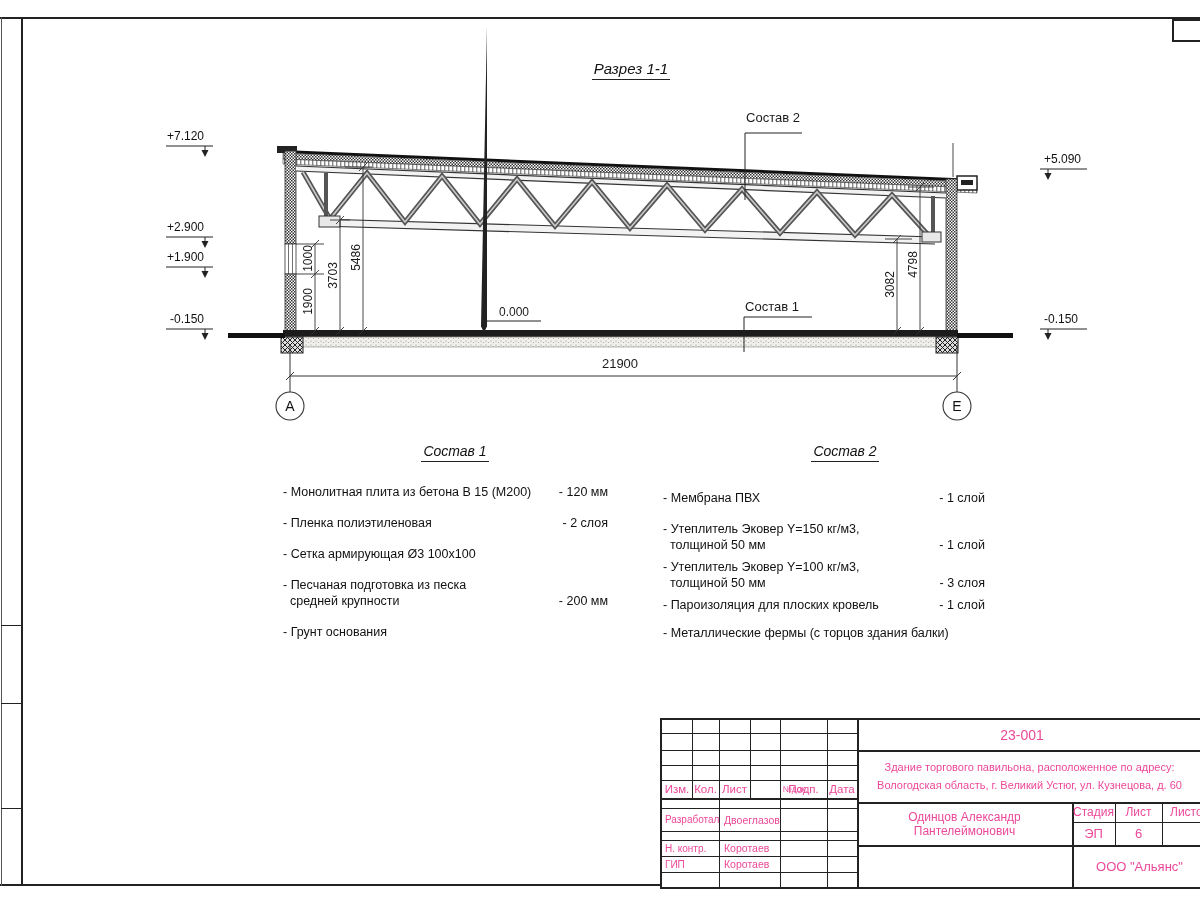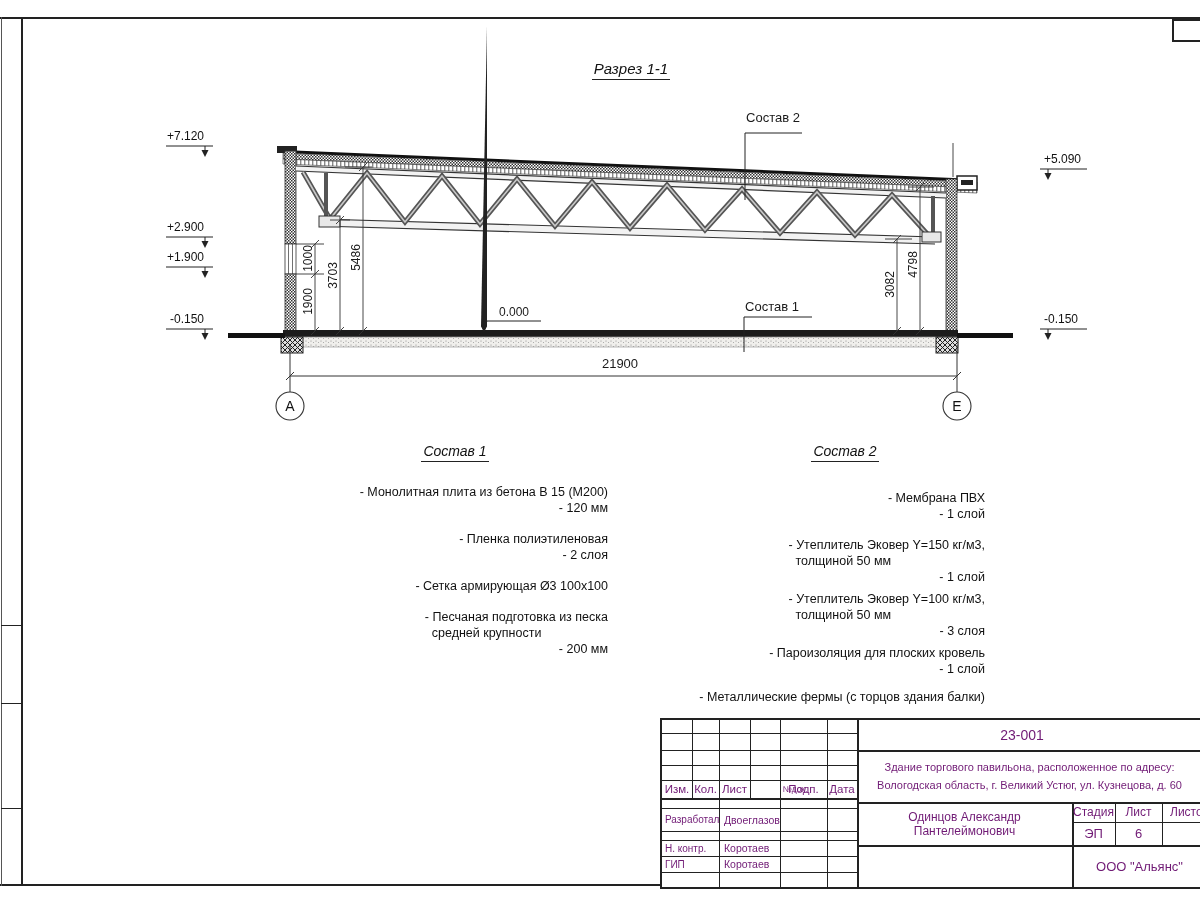--- a/index.html
+++ b/index.html
@@ -13,33 +13,33 @@
   .ctr{text-align:center;}
   .elev{position:absolute;font-size:12px;width:58px;}
   .vdim{position:absolute;width:60px;height:13px;font-size:12px;text-align:center;
         transform:rotate(-90deg);color:#1a1a1a;}
   .sec-title{position:absolute;left:556px;top:60px;width:150px;text-align:center;
              font-size:15px;font-style:italic;}
   .sec-title span{border-bottom:1.2px solid #222;padding:0 2px 2px 2px;}
   .list-title{position:absolute;width:200px;text-align:center;font-size:14px;font-style:italic;}
   .list-title span{border-bottom:1.2px solid #222;padding:0 2px 2px 2px;}
   .mlist{position:absolute;font-size:12.5px;line-height:16px;}
-  .mlist .item{display:flex;justify-content:space-between;align-items:flex-end;flex-direction:column;}
+  .mlist .item{display:flex;justify-content:space-between;align-items:flex-end;}
   .mlist .txt{white-space:pre-wrap;}
   .mlist .val{white-space:nowrap;padding-left:6px;}
   .list1 .item{margin-bottom:15px;}
   .list2 .item{margin-bottom:12px;}
   .list2 .item:nth-child(1){margin-bottom:15px;}
   .list2 .item:nth-child(2),.list2 .item:nth-child(3){margin-bottom:6px;}
   
   #titleblock{position:absolute;left:660px;top:718px;width:545px;height:167px;
               border:2px solid #222;border-right:none;background:#fff;}
   .tbl{position:absolute;background:#222;}
   .tbc{position:absolute;display:flex;align-items:center;justify-content:center;
-       text-align:center;color:#701a75;}
+       text-align:center;color:#ec4899;}
   .tbc.left{justify-content:flex-start;padding-left:3px;text-align:left;}
 </style>
 </head>
 <body>
 
 <div class="fl" style="left:0;top:17px;width:1200px;height:2px;"></div>
 <div class="fl" style="left:0;top:884px;width:1200px;height:2px;"></div>
 <div class="fl" style="left:21px;top:17px;width:2px;height:869px;"></div>
 <div class="edge" style="left:1px;top:17px;width:1px;height:869px;"></div>
 <div class="fl" style="left:1px;top:625px;width:21px;height:1px;"></div>
@@ -238,20 +238,24 @@
     </div>
   <div class="item">
       <span class="txt">- Сетка армирующая Ø3 100х100</span>
       <span class="val"></span>
     </div>
   <div class="item">
       <span class="txt">- Песчаная подготовка из песка
   средней крупности</span>
       <span class="val">- 200 мм</span>
     </div>
+  <div class="item">
+      <span class="txt">- Грунт основания</span>
+      <span class="val"></span>
+    </div>
 </div>
 
 <div class="list-title" style="left:745px;top:443px;"><span>Состав 2</span></div>
 <div class="mlist list2" style="left:663px;top:490px;width:322px;">
   <div class="item">
       <span class="txt">- Мембрана ПВХ</span>
       <span class="val">- 1 слой</span>
     </div>
   <div class="item">
       <span class="txt">- Утеплитель Эковер Y=150 кг/м3,

